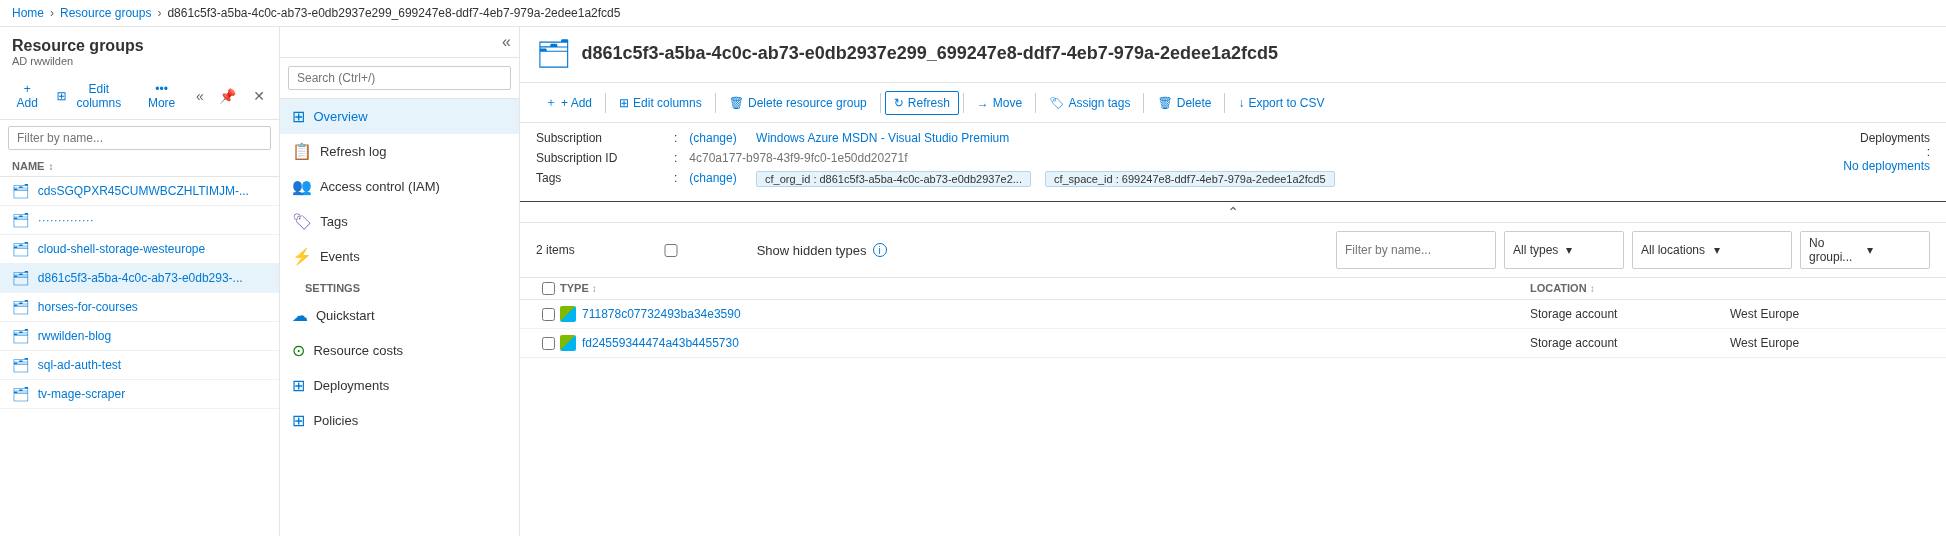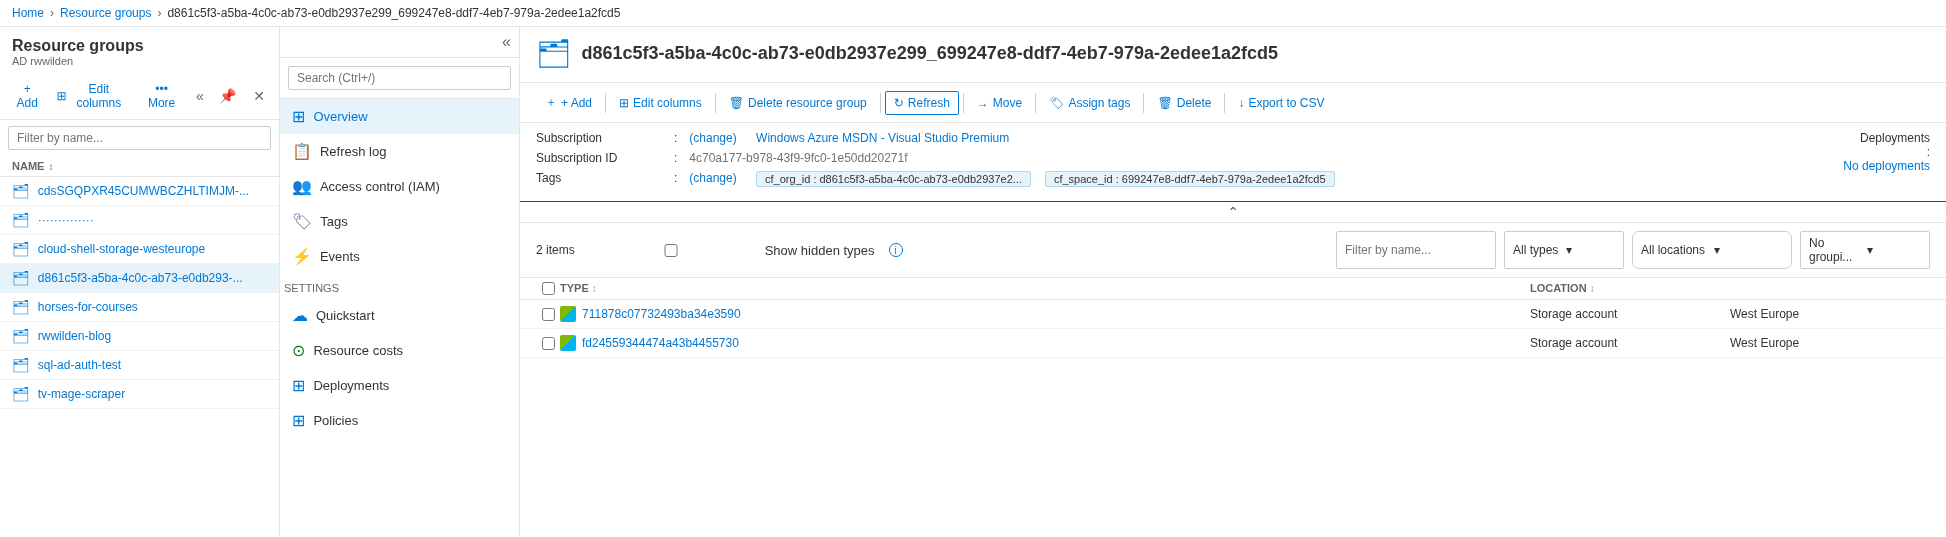--- a/index.html
+++ b/index.html
@@ -29,21 +29,21 @@
     .resource-item.active { background: #e6f3fb; }
     .resource-item .label { overflow: hidden; text-overflow: ellipsis; white-space: nowrap; }
 
     
     .nav-panel { width: 240px; border-right: 1px solid #e5e5e5; display: flex; flex-direction: column; flex-shrink: 0; }
     .nav-search { padding: 8px; border-bottom: 1px solid #e5e5e5; }
     .nav-search input { width: 100%; border: 1px solid #ccc; padding: 4px 8px; font-size: 12px; border-radius: 2px; }
     .nav-items { flex: 1; overflow-y: auto; }
     .nav-item { display: flex; align-items: center; gap: 8px; padding: 8px 12px; cursor: pointer; font-size: 13px; color: #333; }
     .nav-item.active { background: #e6f3fb; color: #0078d4; }
-    .nav-section-header { padding: 8px 4px 4px; font-size: 11px; font-weight: 400; color: #666; text-transform: uppercase; }
+    .nav-section-header { padding: 8px 25px 4px; font-size: 11px; font-weight: 700; color: #666; text-transform: uppercase; }
     .collapse-btn { background: none; border: none; cursor: pointer; color: #666; font-size: 16px; padding: 6px 8px; display: flex; align-items: center; justify-content: flex-end; border-bottom: 1px solid #e5e5e5; }
 
     
     .main-content { flex: 1; display: flex; flex-direction: column; overflow: hidden; }
 
     
     .rg-header { padding: 10px 16px 8px; border-bottom: 1px solid #e5e5e5; }
     .rg-header-top { display: flex; align-items: center; gap: 10px; margin-bottom: 4px; }
     .rg-title { font-size: 18px; font-weight: 600; color: #333; }
     .rg-subtitle { font-size: 11px; color: #666; margin-left: 42px; }
@@ -63,21 +63,21 @@
     .info-value { color: #737373; }
     .tag-pill { display: inline-flex; align-items: center; background: #e6f3fb; border: 1px solid #b3d6f0; padding: 1px 8px; border-radius: 2px; font-size: 11px; color: #333; margin-right: 6px; }
     .collapse-arrow { text-align: center; padding: 2px; color: #666; font-size: 14px; cursor: pointer; border-bottom: 1px solid #e5e5e5; }
 
     
     .filter-bar { display: flex; align-items: center; gap: 8px; padding: 8px 16px; border-bottom: 1px solid #e5e5e5; }
     .filter-bar input { border: 1px solid #ccc; padding: 4px 8px; font-size: 12px; border-radius: 2px; width: 160px; }
     .filter-dropdown { display: flex; align-items: center; gap: 4px; border: 1px solid #ccc; padding: 4px 8px; font-size: 12px; border-radius: 2px; background: #fff; cursor: pointer; min-width: 120px; }
     .filter-dropdown span { flex: 1; }
     .items-count { font-size: 12px; color: #333; }
-    .show-hidden { display: flex; align-items: center; gap: 14px; margin-left: 8px; }
+    .show-hidden { display: flex; align-items: center; gap: 6px; margin-left: 8px; }
     .show-hidden input[type=checkbox] { cursor: pointer; }
 
     
     .resource-table { flex: 1; overflow-y: auto; }
     .table-header { display: grid; grid-template-columns: 24px 1fr 200px 200px; gap: 0; padding: 4px 16px; border-bottom: 1px solid #e5e5e5; font-size: 11px; font-weight: 600; color: #666; text-transform: uppercase; }
     .table-row { display: grid; grid-template-columns: 24px 1fr 200px 200px; gap: 0; padding: 6px 16px; border-bottom: 1px solid #f0f0f0; align-items: center; font-size: 12px; }
     .table-cell { display: flex; align-items: center; gap: 6px; overflow: hidden; text-overflow: ellipsis; white-space: nowrap; }
     .table-link { color: #0078d4; text-decoration: none; }
     .sort-icon { font-size: 10px; color: #999; }
     .checkbox-cell { display: flex; align-items: center; justify-content: center; }
@@ -310,21 +310,21 @@
         <input type="checkbox" style="">
         <span>Show hidden types</span>
         <span style="color:#0078d4;border:1px solid #0078d4;border-radius:50%;width:14px;height:14px;display:inline-flex;align-items:center;justify-content:center;font-size:10px;">i</span>
       </label>
       <div style="margin-left:auto;display:flex;gap:8px;">
         <input type="text" placeholder="Filter by name..." style="">
         <div class="filter-dropdown">
           <span>All types</span>
           <span>▾</span>
         </div>
-        <div class="filter-dropdown" style="min-width:160px;border-radius:7px;">
+        <div class="filter-dropdown" style="min-width:160px;">
           <span>All locations</span>
           <span>▾</span>
         </div>
         <div class="filter-dropdown no-grouping">
           <span>No groupi...</span>
           <span>▾</span>
         </div>
       </div>
     </div>
 

